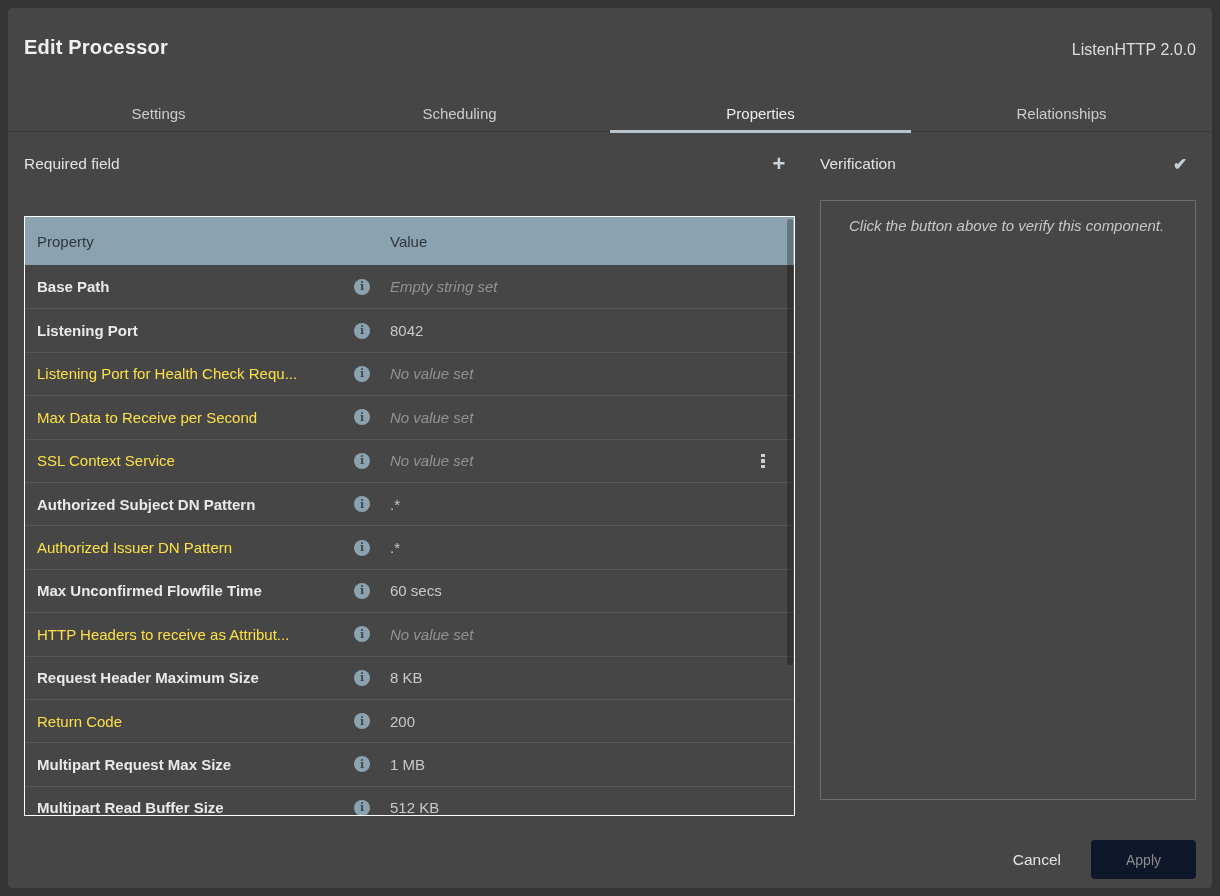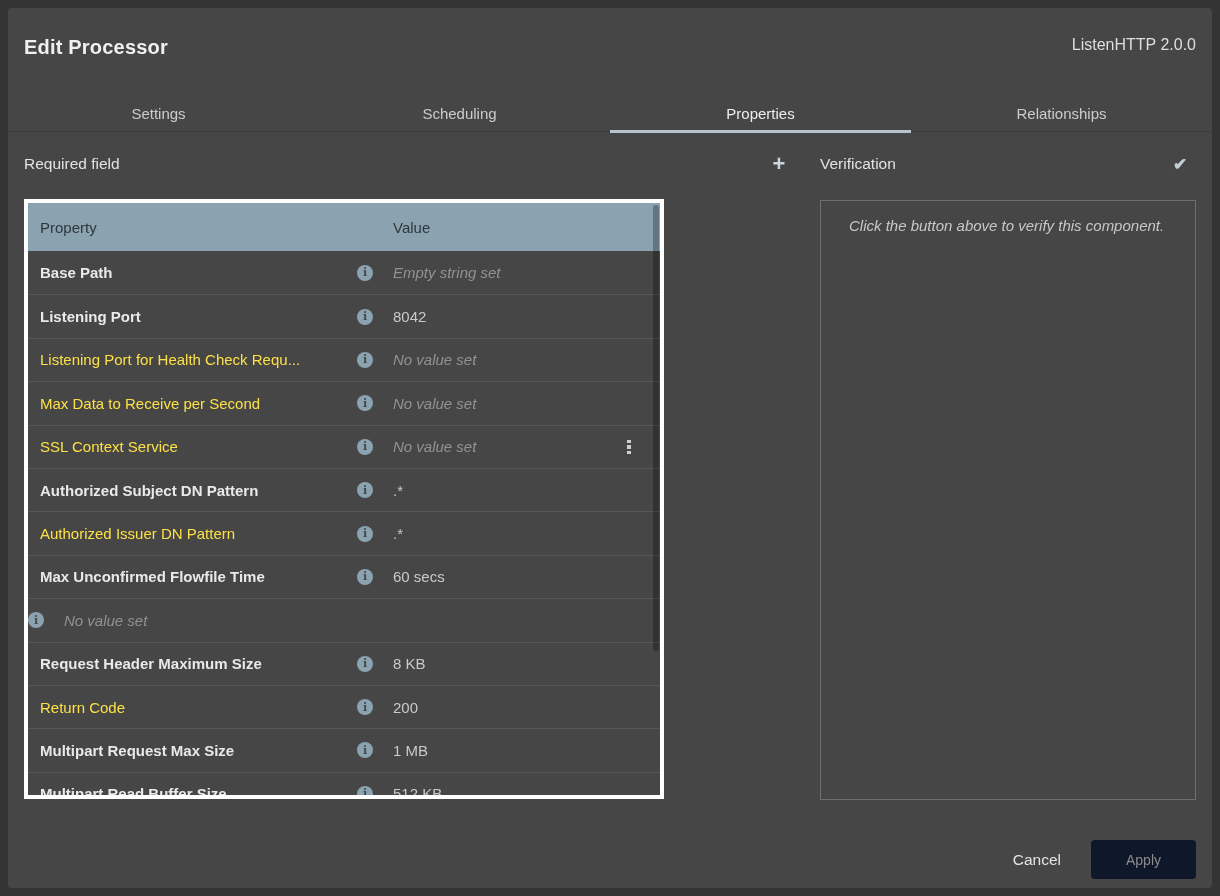--- a/index.html
+++ b/index.html
@@ -17,21 +17,21 @@
     background: var(--dialog-bg, #464646);
     border-radius: 4px;
     overflow: hidden;
   }
   
   .title-row {
     position: absolute;
     left: 16px; right: 16px; top: 28px;
     display: flex;
     justify-content: space-between;
-    align-items: flex-start;
+    align-items: flex-end;
   }
   .dlg-title {
     font-size: 20px;
     font-weight: 700;
     color: #f0f0f0;
     letter-spacing: 0.2px;
   }
   .dlg-subtitle {
     font-size: 16px;
     color: #dedede;
@@ -77,23 +77,23 @@
     width: 28px; height: 28px;
     display: flex; align-items: center; justify-content: center;
     margin-right: 2px;
     cursor: pointer;
     border: none; background: transparent;
   }
   .plus-glyph  { font-size: 22px; font-weight: 700; color: #c9d4dc; line-height: 1; }
   .check-glyph { font-size: 17px; font-weight: 700; color: #c3cfd7; line-height: 1; }
   
   .prop-table {
-    margin-top: 17px;
-    width: 640px; height: 600px;
-    border: 4px solid #ffffff;
+    margin-top: 34px;
+    width: 771px; height: 600px;
+    border: 1px solid #ffffff;
     overflow: hidden;
     position: relative;
     background: #464646;
   }
   .tbl-header {
     height: 48px;
     background: var(--header-accent, #8ba3b1);
     display: flex;
     align-items: center;
     color: #2e373c;
@@ -295,20 +295,21 @@
     </div>
 
     <div class="prop-row">
       <span class="prop-name req">Max Unconfirmed Flowfile Time</span>
       <span class="info-icon">i</span>
       <span class="prop-value">60 secs</span>
 
     </div>
 
     <div class="prop-row">
+      <span class="prop-name">HTTP Headers to receive as Attribut...</span>
       <span class="info-icon">i</span>
       <span class="prop-value unset">No value set</span>
 
     </div>
 
     <div class="prop-row">
       <span class="prop-name req">Request Header Maximum Size</span>
       <span class="info-icon">i</span>
       <span class="prop-value">8 KB</span>
 

